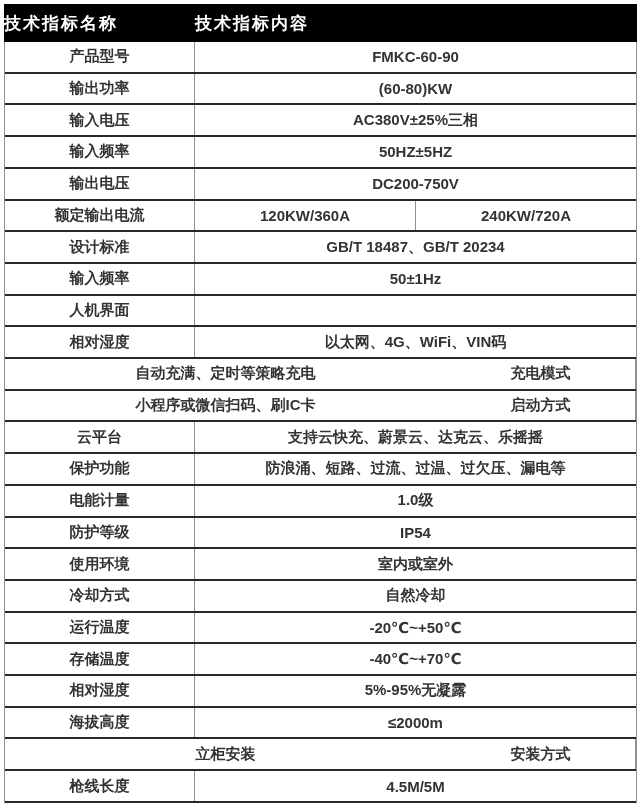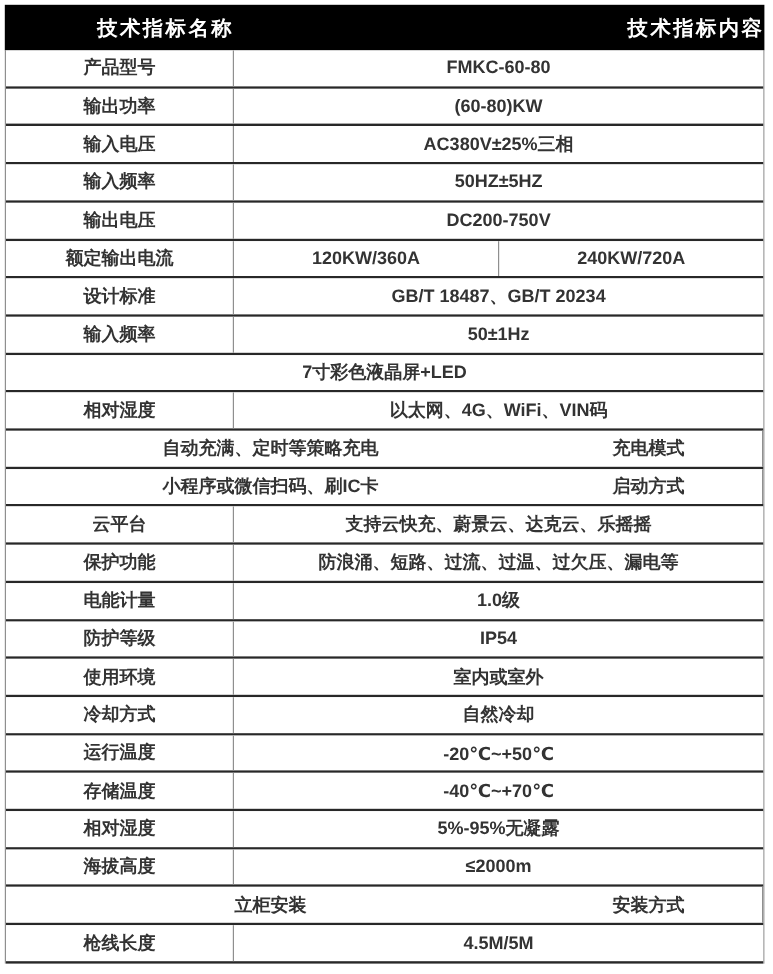--- a/index.html
+++ b/index.html
@@ -20,21 +20,21 @@
     flex: 0 0 38px;
     background: #000000;
     display: flex;
     align-items: center;
   }
   .th {
     color: #ffffff;
     font-size: 17px;
     font-weight: 700;
     letter-spacing: 2px;
-    text-align: right;
+    text-align: left;
   }
   .th-name { width: 191px; flex: 0 0 191px; }
   .th-content { flex: 1; }
   .tbody {
     flex: 1;
     display: flex;
     flex-direction: column;
     border-left: 1px solid #8f8f8f;
     border-right: 1px solid #8f8f8f;
   }
@@ -65,21 +65,21 @@
 <body>
 
 <div class="sheet">
   <div class="thead">
     <div class="th th-name">技术指标名称</div>
     <div class="th th-content">技术指标内容</div>
   </div>
   <div class="tbody" id="tbody">
       <div class="tr">
         <div class="td label">产品型号</div>
-        <div class="td value">FMKC-60-80</div>
+        <div class="td value">FMKC-60-90</div>
       </div>
       <div class="tr">
         <div class="td label">输出功率</div>
         <div class="td value">(60-80)KW</div>
       </div>
       <div class="tr">
         <div class="td label">输入电压</div>
         <div class="td value">AC380V±25%三相</div>
       </div>
       <div class="tr">
@@ -97,21 +97,21 @@
       </div>
       <div class="tr">
         <div class="td label">设计标准</div>
         <div class="td value">GB/T 18487、GB/T 20234</div>
       </div>
       <div class="tr">
         <div class="td label">输入频率</div>
         <div class="td value">50±1Hz</div>
       </div>
       <div class="tr">
-        <div class="td value">7寸彩色液晶屏+LED</div>
+        <div class="td label">人机界面</div>
       </div>
       <div class="tr">
         <div class="td label">相对湿度</div>
         <div class="td value">以太网、4G、WiFi、VIN码</div>
       </div>
       <div class="tr">
         <div class="td value">自动充满、定时等策略充电</div>
         <div class="td label">充电模式</div>
       </div>
       <div class="tr">

